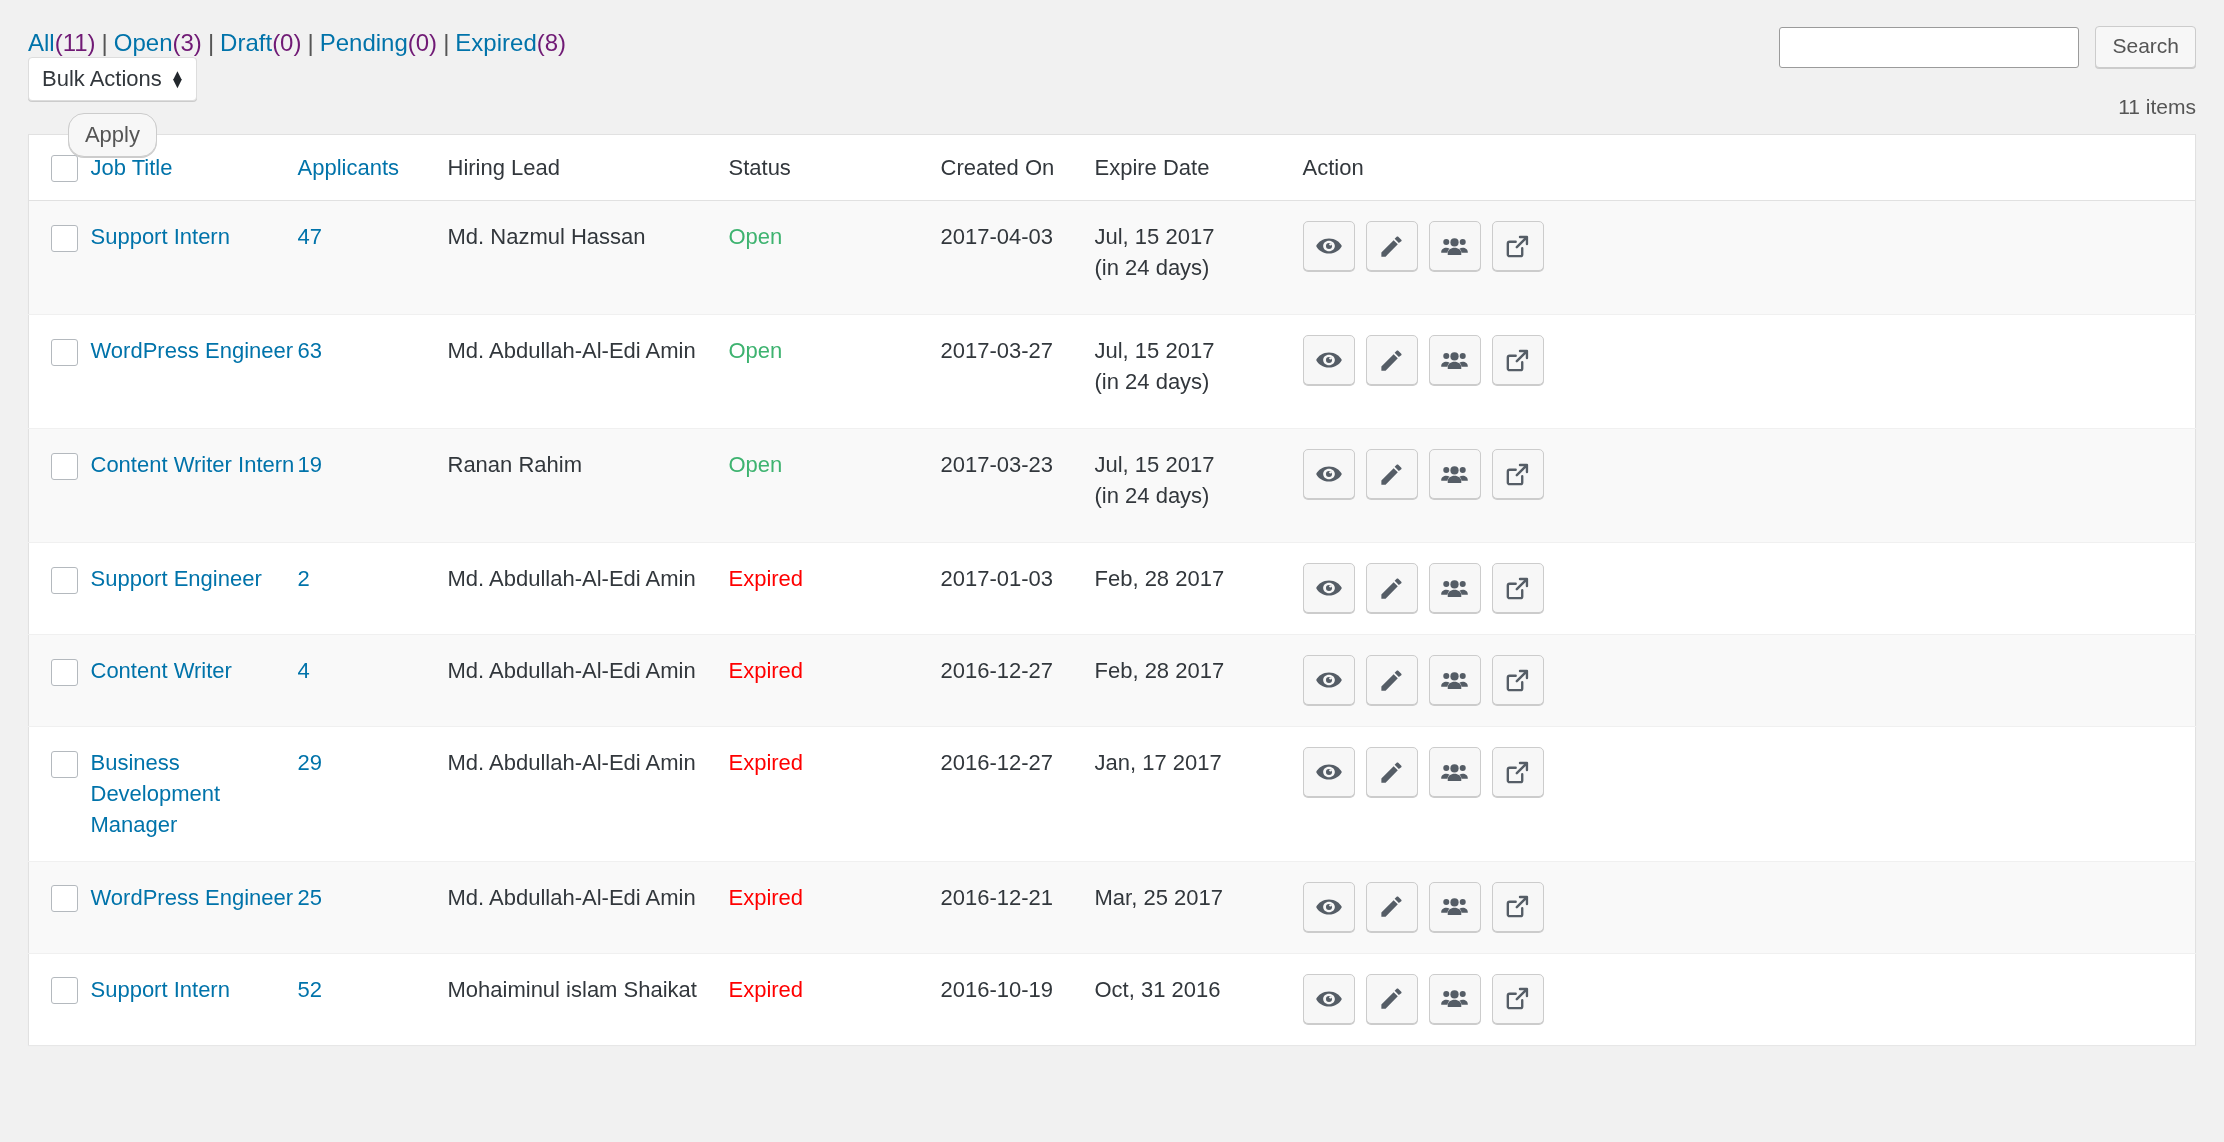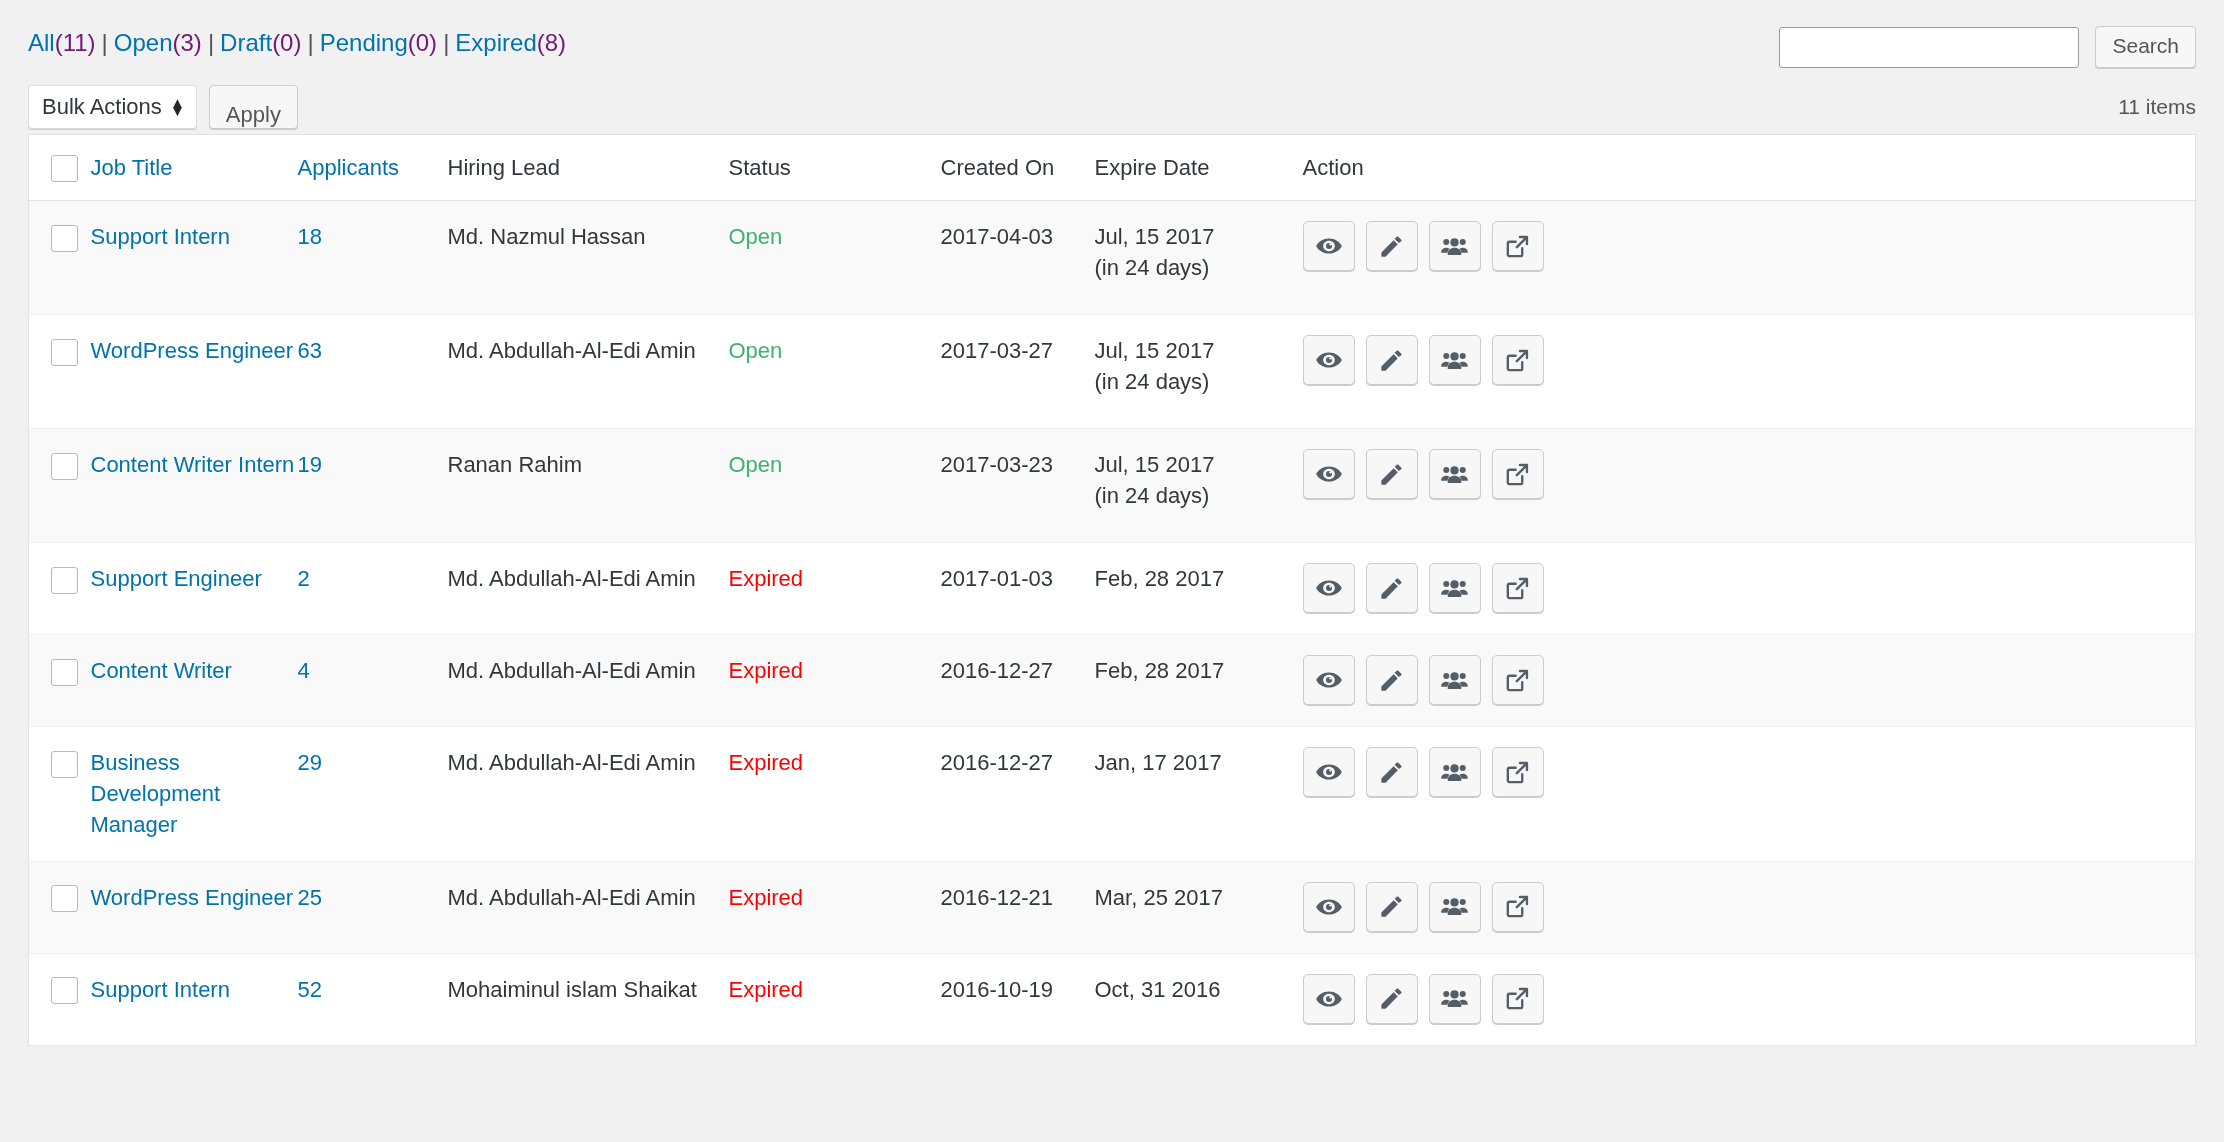--- a/index.html
+++ b/index.html
@@ -87,21 +87,21 @@
   }
 
   
   .tablenav {
     display: flex;
     align-items: center;
     justify-content: space-between;
     margin-top: 10px;
     height: 54px;
   }
-  .bulk-left { display: flex; align-items: center; gap: 12px; }
+  .bulk-left { display: flex; align-items: center; gap: 12px; flex-direction: column; }
   .bulk-select {
     position: relative;
     display: inline-flex;
     align-items: center;
     background: #fff;
     border: 1px solid #ddd;
     border-radius: 4px;
     box-shadow: 0 1px 0 #ccc;
     height: 44px;
     padding: 0 34px 0 13px;
@@ -119,23 +119,23 @@
     flex-direction: column;
     line-height: 0.55;
     font-size: 15px;
     color: #23282d;
   }
   .btn-apply {
     font-size: 22px;
     color: #555;
     background: #f7f7f7;
     border: 1px solid #ccc;
-    border-radius: 4px;
+    border-radius: 16px;
     height: 44px;
-    padding: 16px 16px;
+    padding: 8px 16px;
     box-shadow: 0 1px 0 #ccc;
     cursor: pointer;
   }
   .items-count {
     font-size: 21px;
     color: #555;
     white-space: nowrap;
   }
 
   
@@ -281,21 +281,21 @@
           <th class="col-status"><span>Status</span></th>
           <th class="col-created"><span>Created On</span></th>
           <th class="col-expire"><span>Expire Date</span></th>
           <th class="col-action"><span>Action</span></th>
         </tr>
     </thead>
     <tbody id="body-rows">
         <tr class="row-h-tall">
           <td><span class="cb"></span></td>
           <td><a class="job-link">Support Intern</a></td>
-          <td><a class="appl-link">18</a></td>
+          <td><a class="appl-link">47</a></td>
           <td>Md. Nazmul Hassan</td>
           <td><span class="status-open">Open</span></td>
           <td>2017-04-03</td>
           <td><span>Jul, 15 2017</span><span class="expire-rel">(in 24 days)</span></td>
           <td>
             <div class="actions">
               <button class="act-btn">
                 <span>
                   <svg width="28" height="28" viewBox="0 0 24 24" aria-hidden="true">
                     <path fill="#555d66" d="M12 5.5C6.9 5.5 2.6 8.4 1 12c1.6 3.6 5.9 6.5 11 6.5s9.4-2.9 11-6.5c-1.6-3.6-5.9-6.5-11-6.5zm0 11c-2.8 0-5-2-5-4.5s2.2-4.5 5-4.5 5 2 5 4.5-2.2 4.5-5 4.5z"></path>

